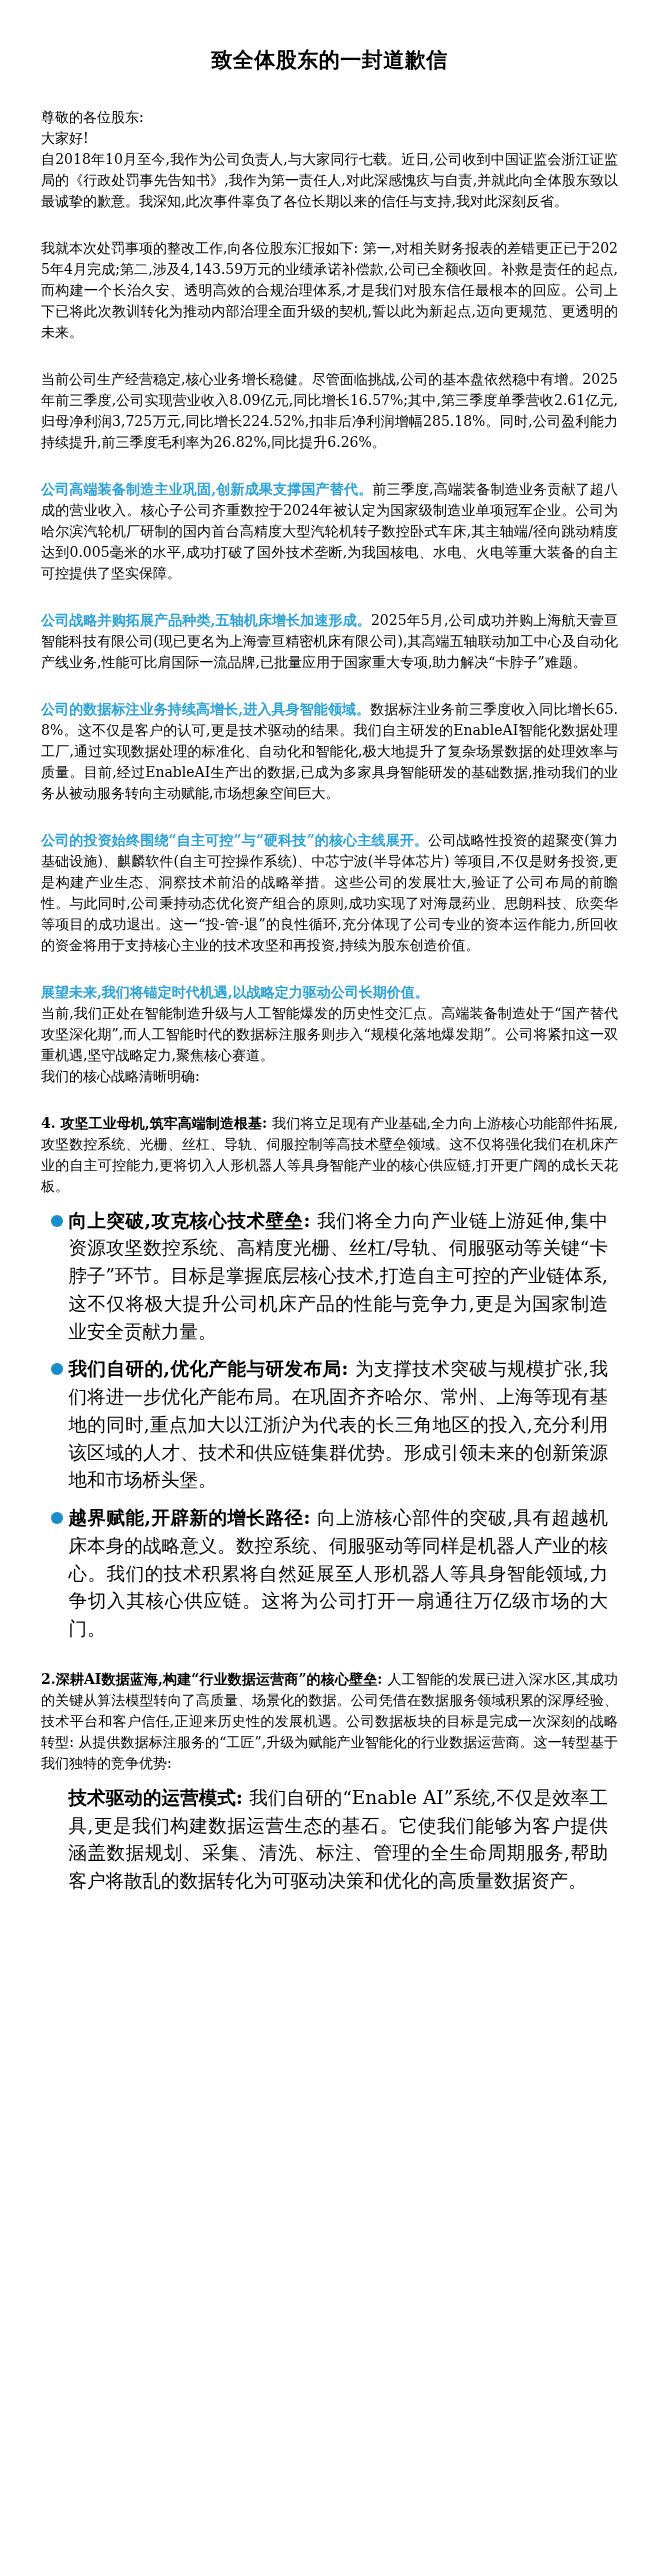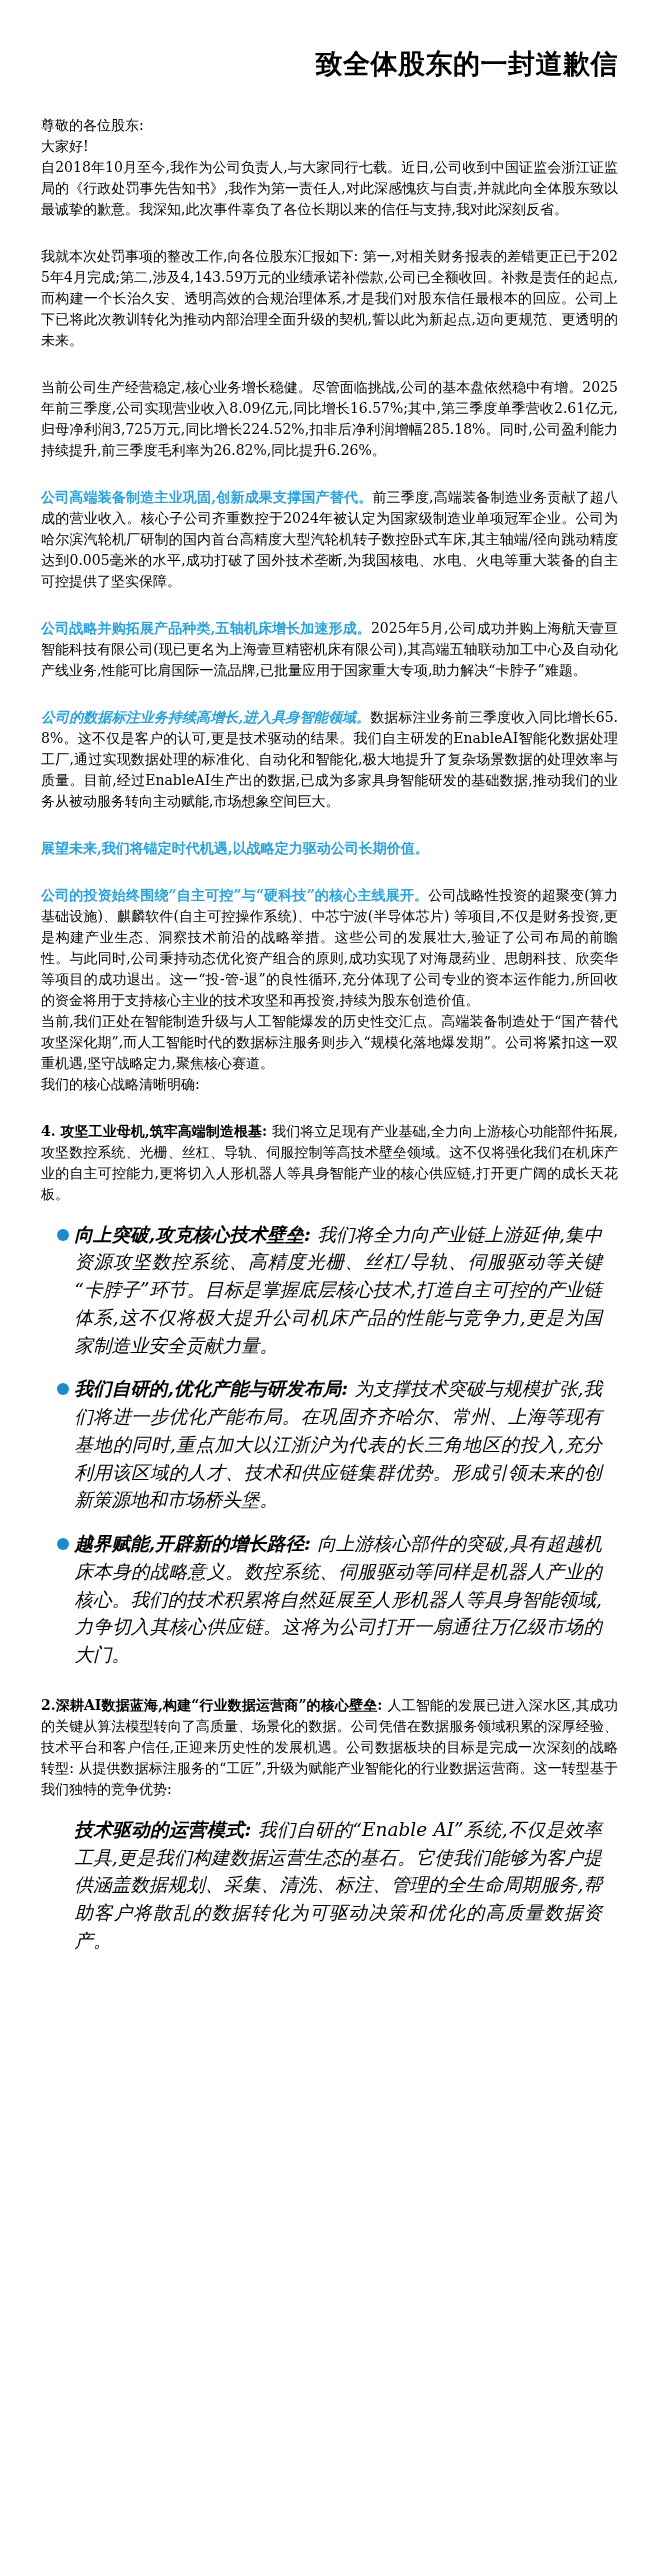--- a/index.html
+++ b/index.html
@@ -15,23 +15,23 @@
     -webkit-font-smoothing: antialiased;
   }
   .page {
     box-sizing: border-box;
     width: 659px;
     min-height: 3311px;
     padding: 30px 41px 62px 41px;
     background: #ffffff;
   }
   .title {
-    font-size: 27px;
+    font-size: 21px;
     font-weight: 700;
-    text-align: right;
+    text-align: center;
     letter-spacing: 0.5px;
     margin: 15.5px 0 33px 0;
   }
   .para {
     font-size: 14px;
     line-height: 1.5;
     text-align: justify;
     text-justify: inter-ideograph;
     margin: 0;
     word-break: break-all;
@@ -42,23 +42,22 @@
     font-weight: 700;
   }
   .lead-bold { font-weight: 700; }
   .bullet {
     position: relative;
     padding-left: 17.5px;
     font-size: 18.5px;
     line-height: 1.5;
     text-align: justify;
     text-justify: inter-ideograph;
-    margin: 16px;
+    margin: 10px;
     word-break: break-all;
-    font-style: italic;
   }
   .bullet .dot {
     position: absolute;
     left: 0;
     top: 8.2px;
     width: 12px;
     height: 12px;
     border-radius: 50%;
     background: #1A8CCC;
   }
@@ -69,23 +68,23 @@
 <div class="page">
   <div>
       <h1 class="title">致全体股东的一封道歉信</h1>
       <p class="para">尊敬的各位股东:</p>
       <p class="para">大家好!</p>
       <p class="para">自2018年10月至今,我作为公司负责人,与大家同行七载。近日,公司收到中国证监会浙江证监局的《行政处罚事先告知书》,我作为第一责任人,对此深感愧疚与自责,并就此向全体股东致以最诚挚的歉意。我深知,此次事件辜负了各位长期以来的信任与支持,我对此深刻反省。</p>
       <p class="para gap">我就本次处罚事项的整改工作,向各位股东汇报如下: 第一,对相关财务报表的差错更正已于2025年4月完成;第二,涉及4,143.59万元的业绩承诺补偿款,公司已全额收回。补救是责任的起点,而构建一个长治久安、透明高效的合规治理体系,才是我们对股东信任最根本的回应。公司上下已将此次教训转化为推动内部治理全面升级的契机,誓以此为新起点,迈向更规范、更透明的未来。</p>
       <p class="para gap">当前公司生产经营稳定,核心业务增长稳健。尽管面临挑战,公司的基本盘依然稳中有增。2025年前三季度,公司实现营业收入8.09亿元,同比增长16.57%;其中,第三季度单季营收2.61亿元,归母净利润3,725万元,同比增长224.52%,扣非后净利润增幅285.18%。同时,公司盈利能力持续提升,前三季度毛利率为26.82%,同比提升6.26%。</p>
       <p class="para gap"><span class="lead-blue" style="color: rgb(43, 163, 217); margin-top: 44px;">公司高端装备制造主业巩固,创新成果支撑国产替代。</span><span>前三季度,高端装备制造业务贡献了超八成的营业收入。核心子公司齐重数控于2024年被认定为国家级制造业单项冠军企业。公司为哈尔滨汽轮机厂研制的国内首台高精度大型汽轮机转子数控卧式车床,其主轴端/径向跳动精度达到0.005毫米的水平,成功打破了国外技术垄断,为我国核电、水电、火电等重大装备的自主可控提供了坚实保障。</span></p>
       <p class="para gap"><span class="lead-blue" style="color: rgb(43, 163, 217);">公司战略并购拓展产品种类,五轴机床增长加速形成。</span><span>2025年5月,公司成功并购上海航天壹亘智能科技有限公司(现已更名为上海壹亘精密机床有限公司),其高端五轴联动加工中心及自动化产线业务,性能可比肩国际一流品牌,已批量应用于国家重大专项,助力解决“卡脖子”难题。</span></p>
-      <p class="para gap"><span class="lead-blue" style="color: rgb(43, 163, 217); font-style: italic;">公司的数据标注业务持续高增长,进入具身智能领域。</span><span>数据标注业务前三季度收入同比增长65.8%。这不仅是客户的认可,更是技术驱动的结果。我们自主研发的EnableAI智能化数据处理工厂,通过实现数据处理的标准化、自动化和智能化,极大地提升了复杂场景数据的处理效率与质量。目前,经过EnableAI生产出的数据,已成为多家具身智能研发的基础数据,推动我们的业务从被动服务转向主动赋能,市场想象空间巨大。</span></p>
+      <p class="para gap"><span class="lead-blue" style="color: rgb(43, 163, 217);">公司的数据标注业务持续高增长,进入具身智能领域。</span><span>数据标注业务前三季度收入同比增长65.8%。这不仅是客户的认可,更是技术驱动的结果。我们自主研发的EnableAI智能化数据处理工厂,通过实现数据处理的标准化、自动化和智能化,极大地提升了复杂场景数据的处理效率与质量。目前,经过EnableAI生产出的数据,已成为多家具身智能研发的基础数据,推动我们的业务从被动服务转向主动赋能,市场想象空间巨大。</span></p>
+      <p class="para gap"><span class="lead-blue" style="color: rgb(43, 163, 217);">公司的投资始终围绕“自主可控”与“硬科技”的核心主线展开。</span><span>公司战略性投资的超聚变(算力基础设施)、麒麟软件(自主可控操作系统)、中芯宁波(半导体芯片) 等项目,不仅是财务投资,更是构建产业生态、洞察技术前沿的战略举措。这些公司的发展壮大,验证了公司布局的前瞻性。与此同时,公司秉持动态优化资产组合的原则,成功实现了对海晟药业、思朗科技、欣奕华等项目的成功退出。这一“投-管-退”的良性循环,充分体现了公司专业的资本运作能力,所回收的资金将用于支持核心主业的技术攻坚和再投资,持续为股东创造价值。</span></p>
       <p class="para gap"><span class="lead-blue" style="color: rgb(43, 163, 217);">展望未来,我们将锚定时代机遇,以战略定力驱动公司长期价值。</span><span></span></p>
-      <p class="para gap"><span class="lead-blue" style="color: rgb(43, 163, 217);">公司的投资始终围绕“自主可控”与“硬科技”的核心主线展开。</span><span>公司战略性投资的超聚变(算力基础设施)、麒麟软件(自主可控操作系统)、中芯宁波(半导体芯片) 等项目,不仅是财务投资,更是构建产业生态、洞察技术前沿的战略举措。这些公司的发展壮大,验证了公司布局的前瞻性。与此同时,公司秉持动态优化资产组合的原则,成功实现了对海晟药业、思朗科技、欣奕华等项目的成功退出。这一“投-管-退”的良性循环,充分体现了公司专业的资本运作能力,所回收的资金将用于支持核心主业的技术攻坚和再投资,持续为股东创造价值。</span></p>
       <p class="para">当前,我们正处在智能制造升级与人工智能爆发的历史性交汇点。高端装备制造处于“国产替代攻坚深化期”,而人工智能时代的数据标注服务则步入“规模化落地爆发期”。公司将紧扣这一双重机遇,坚守战略定力,聚焦核心赛道。</p>
       <p class="para">我们的核心战略清晰明确:</p>
       <p class="para gap"><span class="lead-bold">4. 攻坚工业母机,筑牢高端制造根基: </span><span>我们将立足现有产业基础,全力向上游核心功能部件拓展,攻坚数控系统、光栅、丝杠、导轨、伺服控制等高技术壁垒领域。这不仅将强化我们在机床产业的自主可控能力,更将切入人形机器人等具身智能产业的核心供应链,打开更广阔的成长天花板。</span></p>
       <div class="bullet"><span class="dot" style="background: rgb(26, 140, 204);"></span><span class="lead-bold">向上突破,攻克核心技术壁垒: </span><span>我们将全力向产业链上游延伸,集中资源攻坚数控系统、高精度光栅、丝杠/导轨、伺服驱动等关键“卡脖子”环节。目标是掌握底层核心技术,打造自主可控的产业链体系,这不仅将极大提升公司机床产品的性能与竞争力,更是为国家制造业安全贡献力量。</span></div>
       <div class="bullet"><span class="dot" style="background: rgb(26, 140, 204);"></span><span class="lead-bold">我们自研的,优化产能与研发布局: </span><span>为支撑技术突破与规模扩张,我们将进一步优化产能布局。在巩固齐齐哈尔、常州、上海等现有基地的同时,重点加大以江浙沪为代表的长三角地区的投入,充分利用该区域的人才、技术和供应链集群优势。形成引领未来的创新策源地和市场桥头堡。</span></div>
       <div class="bullet"><span class="dot" style="background: rgb(26, 140, 204);"></span><span class="lead-bold">越界赋能,开辟新的增长路径: </span><span>向上游核心部件的突破,具有超越机床本身的战略意义。数控系统、伺服驱动等同样是机器人产业的核心。我们的技术积累将自然延展至人形机器人等具身智能领域,力争切入其核心供应链。这将为公司打开一扇通往万亿级市场的大门。</span></div>
       <p class="para gap"><span class="lead-bold">2.深耕AI数据蓝海,构建“行业数据运营商”的核心壁垒: </span><span>人工智能的发展已进入深水区,其成功的关键从算法模型转向了高质量、场景化的数据。公司凭借在数据服务领域积累的深厚经验、技术平台和客户信任,正迎来历史性的发展机遇。公司数据板块的目标是完成一次深刻的战略转型: 从提供数据标注服务的“工匠”,升级为赋能产业智能化的行业数据运营商。这一转型基于我们独特的竞争优势:</span></p>
       <div class="bullet"><span class="lead-bold">技术驱动的运营模式: </span><span>我们自研的“Enable AI”系统,不仅是效率工具,更是我们构建数据运营生态的基石。它使我们能够为客户提供涵盖数据规划、采集、清洗、标注、管理的全生命周期服务,帮助客户将散乱的数据转化为可驱动决策和优化的高质量数据资产。</span></div>
     </div>
 </div>

